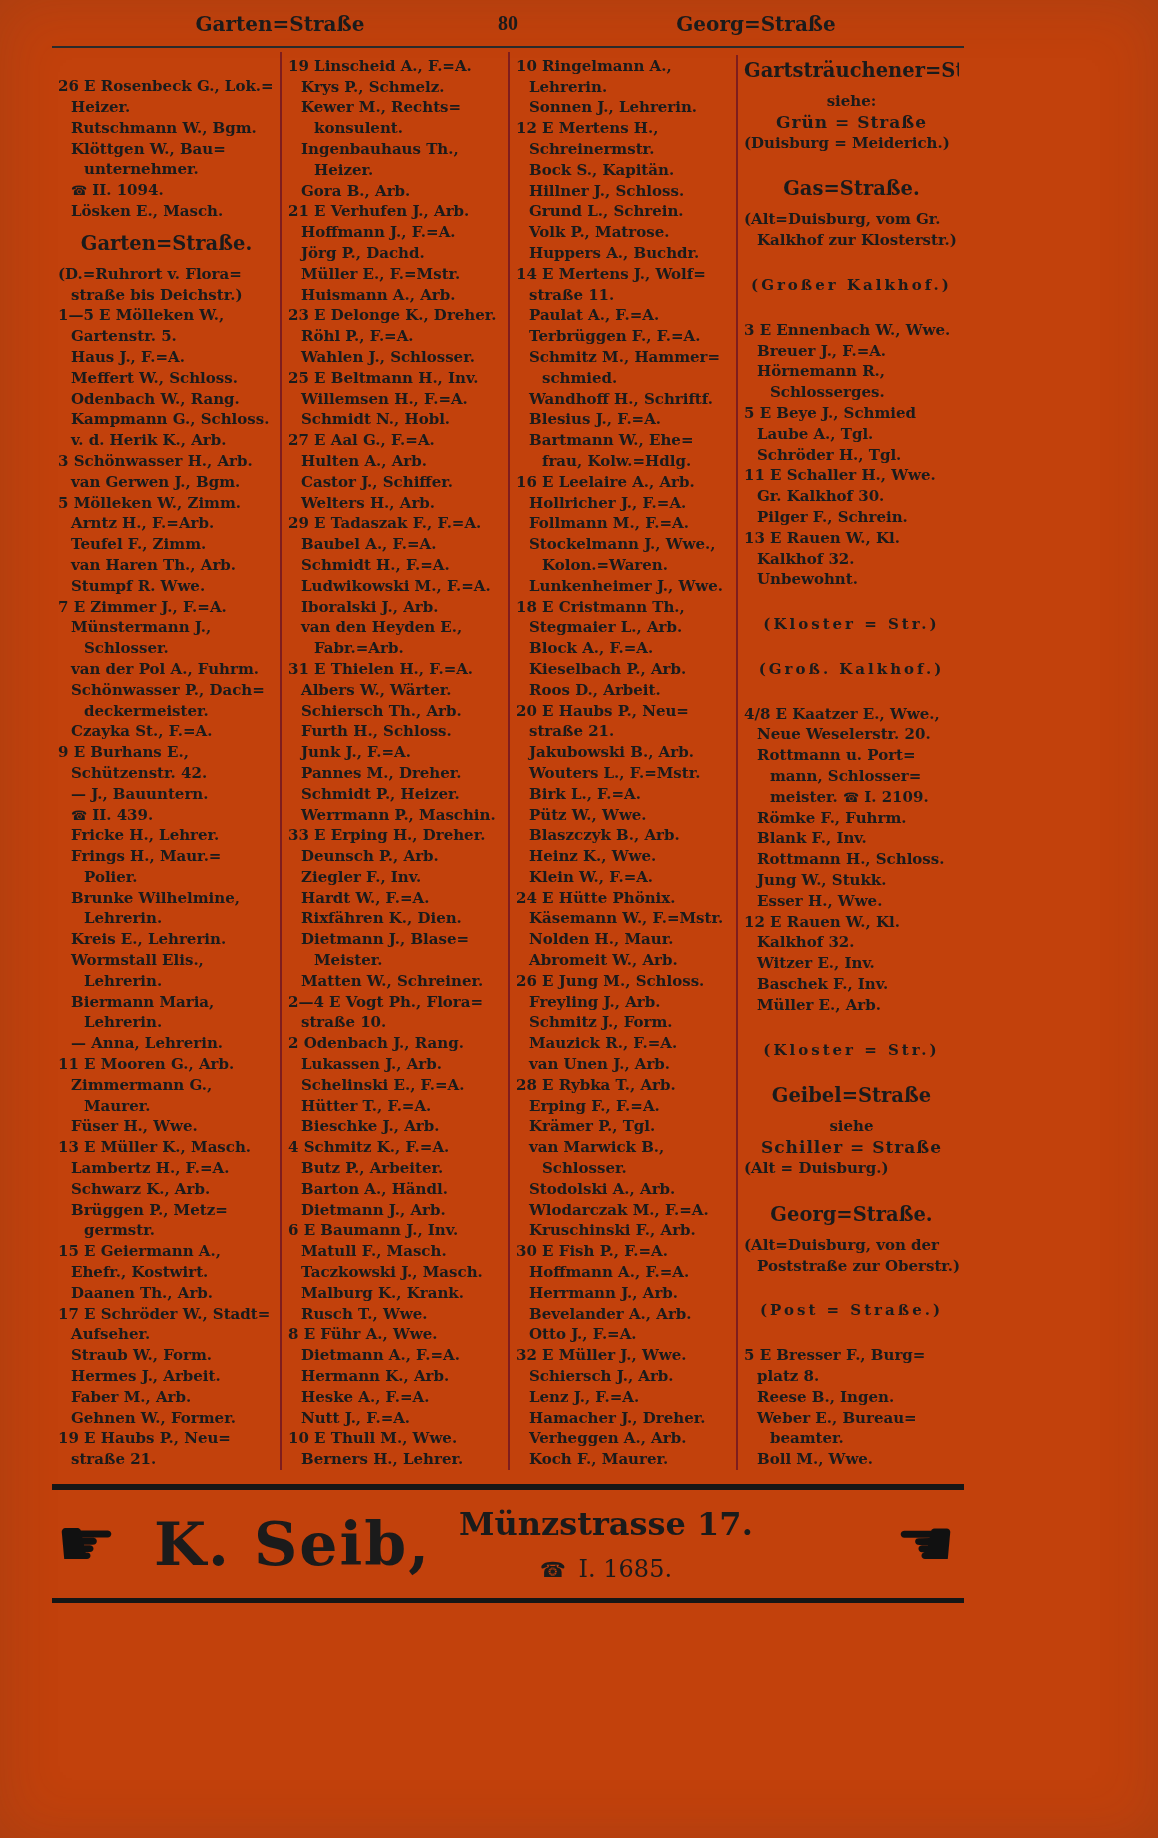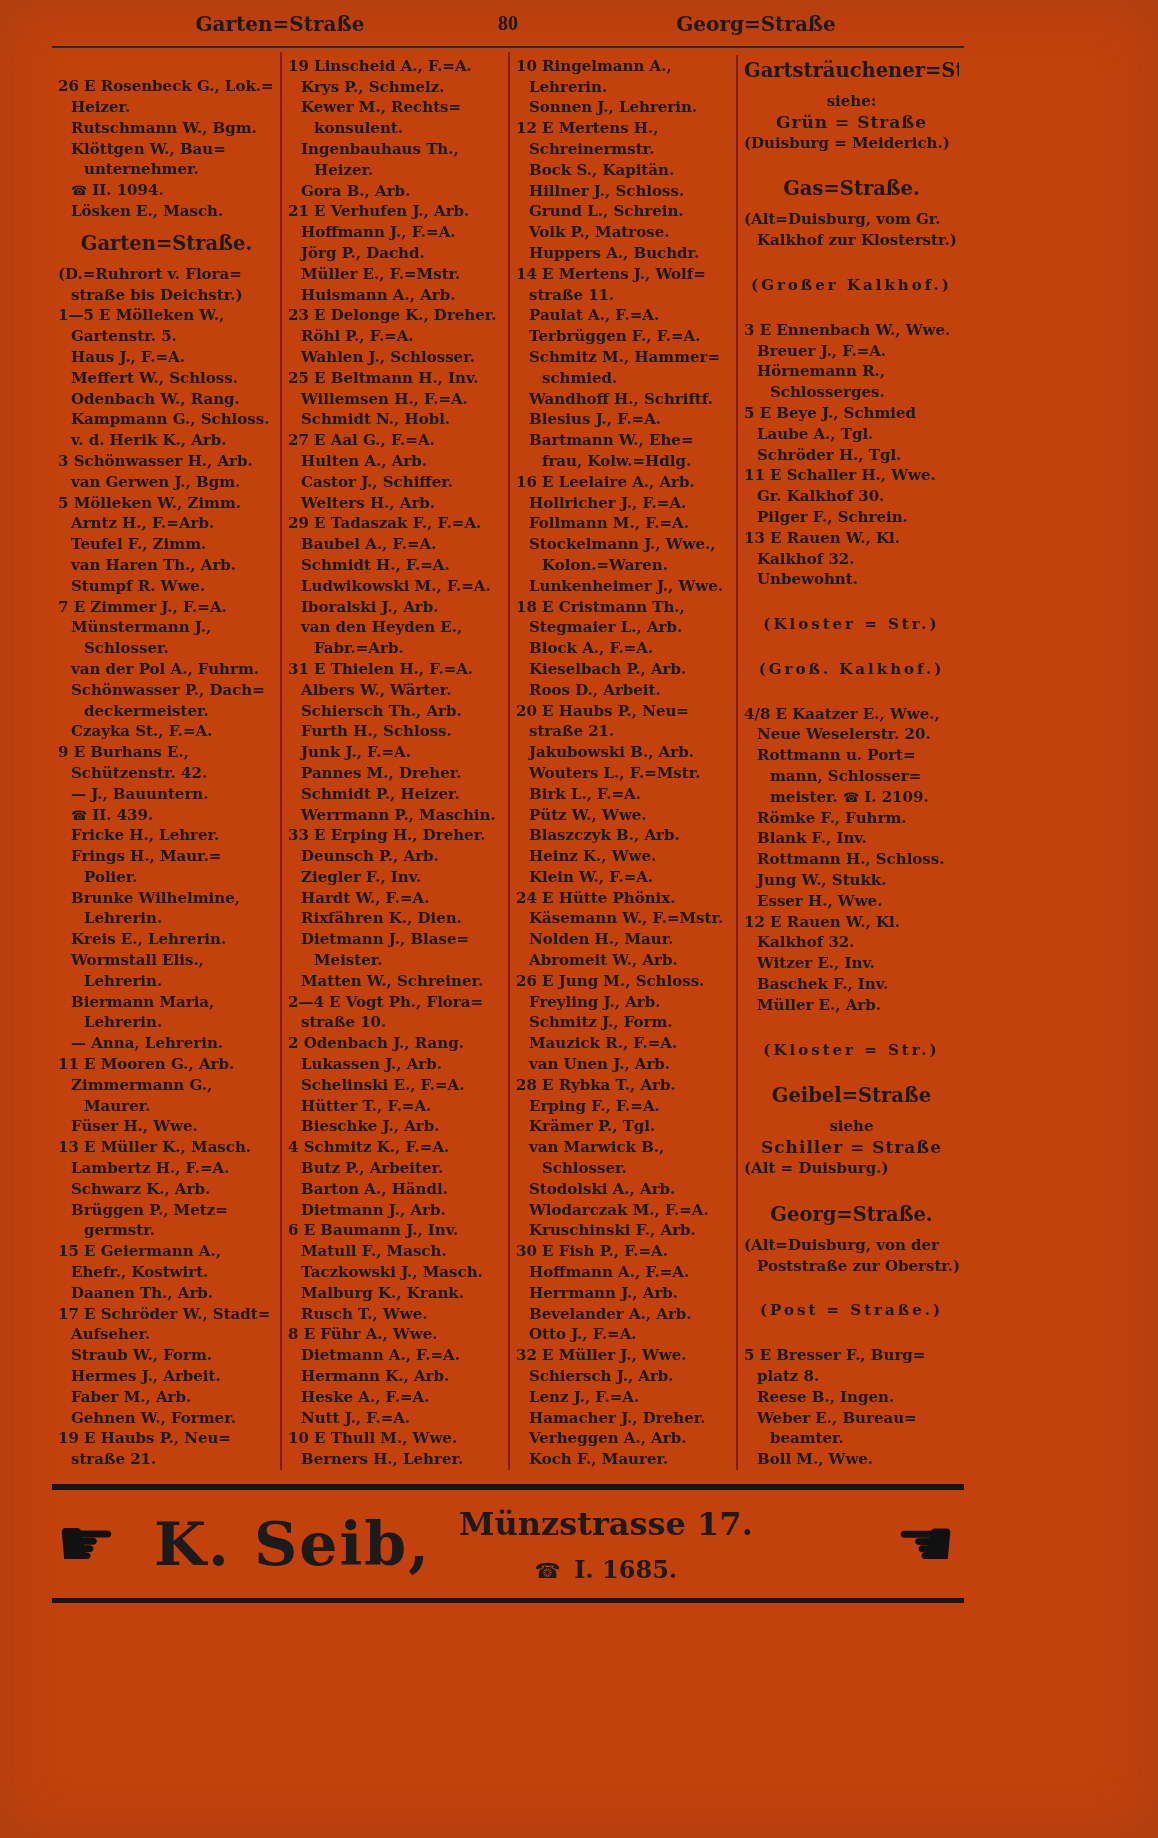--- a/index.html
+++ b/index.html
@@ -32,21 +32,21 @@
   .phone-icon{font-family:"DejaVu Sans",sans-serif;font-size:13px;margin-right:5px;}
 
   
   .ad{margin-top:14px;border-top:6px solid #161616;border-bottom:5px solid #161616;
       display:flex;align-items:center;padding:8px 4px;height:92px;box-sizing:content-box;}
   .hand{font-family:"DejaVu Sans",sans-serif;font-size:68px;line-height:1;color:#111;}
   .hand-r{margin-left:auto;margin-right:4px;}
   .ad-name{font-weight:bold;font-size:60px;letter-spacing:2px;margin:0 28px 0 37px;white-space:nowrap;}
   .ad-right{text-align:center;}
   .ad-address{font-weight:bold;font-size:32px;white-space:nowrap;}
-  .ad-phone{font-weight:bold;font-size:24px;margin-top:12px;}
+  .ad-phone{font-weight:normal;font-size:24px;margin-top:12px;}
   .ad-phone .phone-icon{font-size:21px;}
 </style>
 </head>
 <body>
 
 <div class="page">
   <div class="content">
 
     <div class="header">
       <span class="ht" style="left:25%;">Garten=Straße</span>

